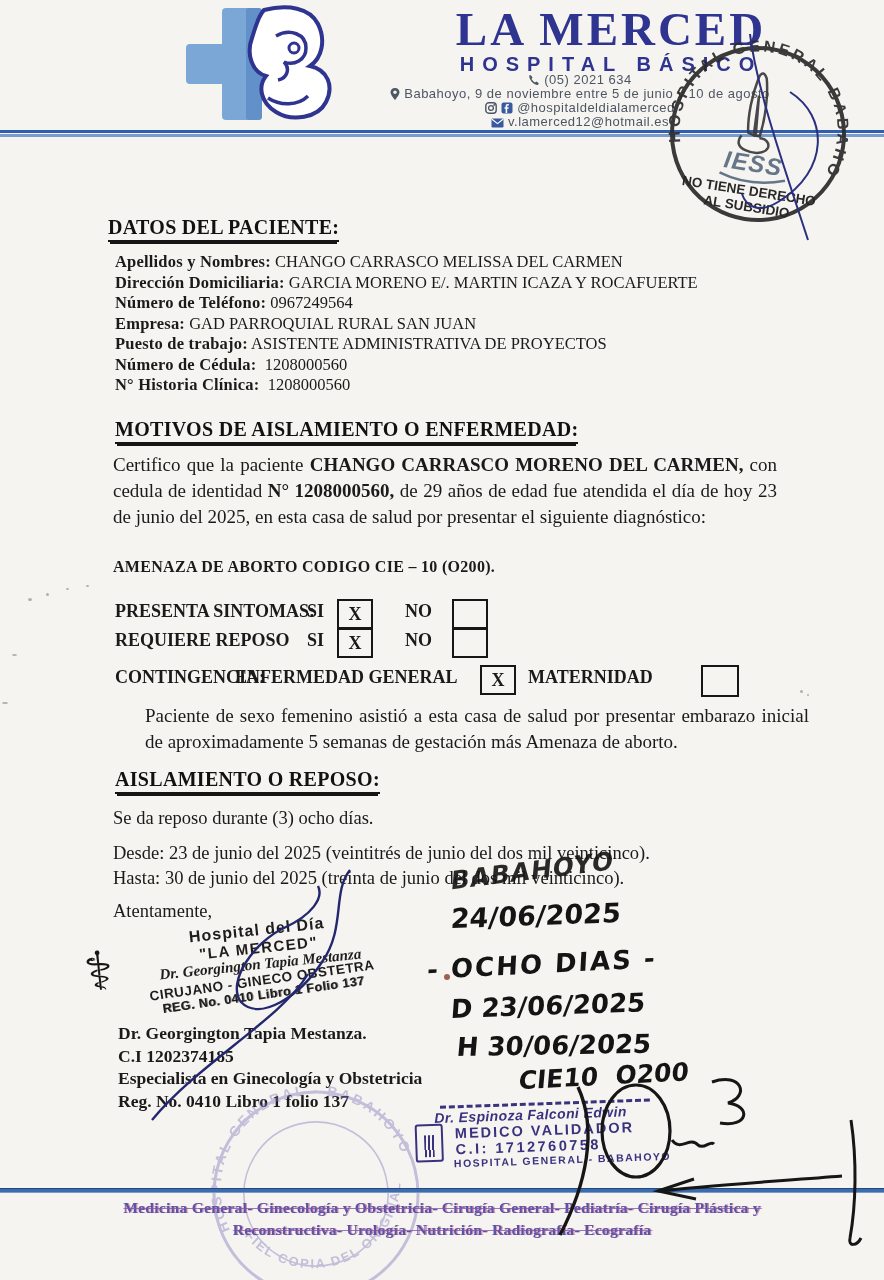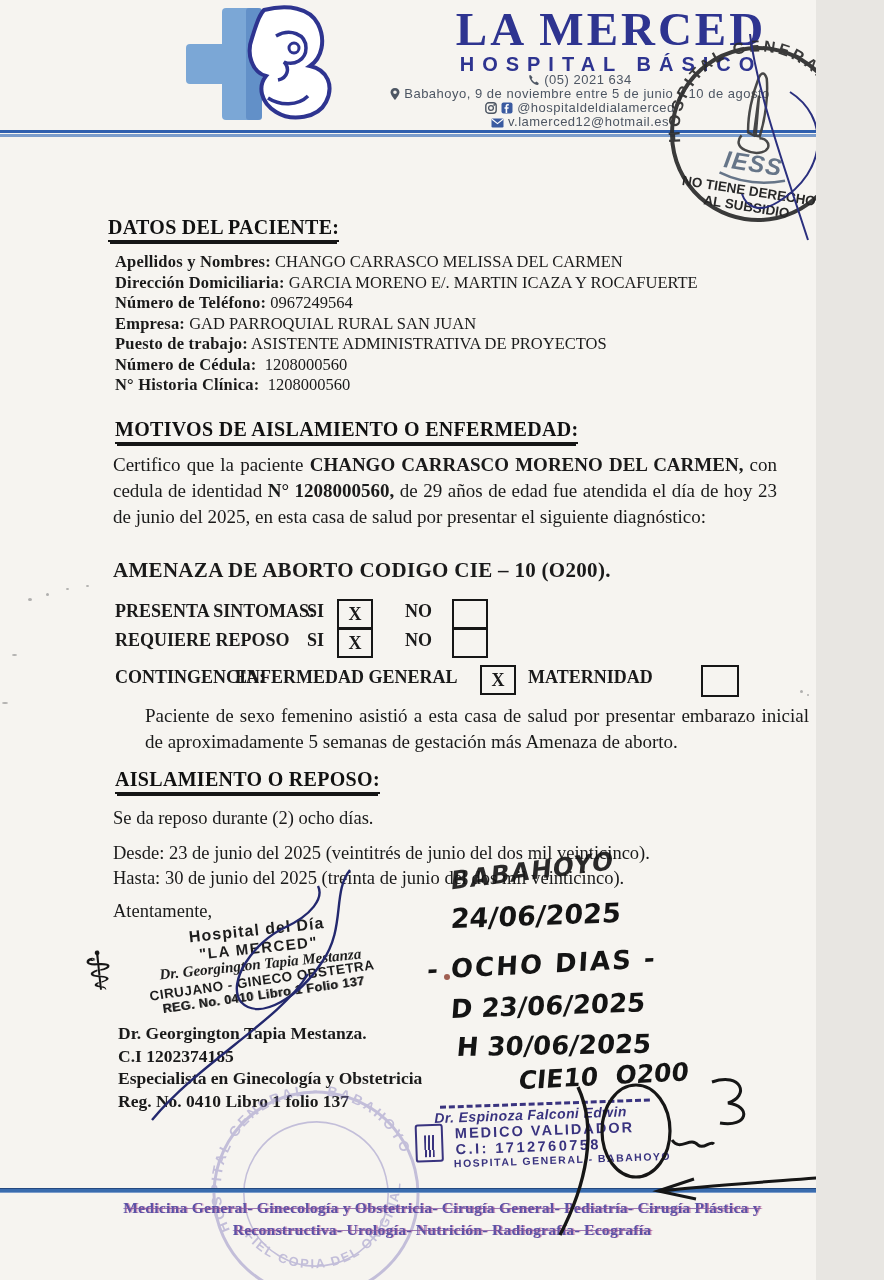--- a/index.html
+++ b/index.html
@@ -1,17 +1,17 @@
 <!DOCTYPE html>
 <html><head>
 <meta charset="utf-8">
 <style>
   html,body{margin:0;padding:0;}
   body{width:884px;height:1280px;background:#e8e6e2;}
-  .page{position:relative;width:816px;height:1280px;background:#f6f4f0;overflow:hidden;
+  .page{position:relative;width:884px;height:1280px;background:#f6f4f0;overflow:hidden;
         font-family:"Liberation Serif",serif;color:#1a1a1a;}
   .abs{position:absolute;}
   
   .title{left:350px;top:2px;width:522px;text-align:center;font-size:47px;font-weight:700;
          letter-spacing:3px;color:#2e3490;font-family:"Liberation Serif",serif;}
   .subtitle{left:350px;top:53px;width:522px;text-align:center;font-size:20px;font-weight:700;
             letter-spacing:8px;color:#2e3490;font-family:"Liberation Sans",sans-serif;}
   .contact{left:260px;width:640px;text-align:center;font-size:13px;color:#4d5663;
            font-family:"Liberation Sans",sans-serif;letter-spacing:.5px;}
   .cicon{display:inline-block;vertical-align:-2px;margin-right:4px;}
@@ -24,21 +24,21 @@
             background:linear-gradient(#2f5fae 0 3px,#f6f4f0 3px 4px,#7b9ccb 4px 7px);}
   .rule-bottom{left:0;top:1188px;width:884px;height:5px;
             background:linear-gradient(#24497f 0 1px,#3a6cae 1px 4px,#7b9ccb 4px 5px);}
   .date{left:420px;top:147px;width:370px;text-align:right;font-size:20px;font-weight:600;}
   
   .h{display:inline-block;font-size:20px;font-weight:700;letter-spacing:.3px;color:#111;
      border-bottom:2.5px solid #151515;box-shadow:0 4px 0 -2px #151515;padding-bottom:1px;}
   .field{font-size:16.5px;line-height:20.5px;}
   .field b{letter-spacing:.2px;}
   .para{width:664px;font-size:19px;line-height:26px;text-align:justify;}
-  .diag{font-size:21px;font-weight:700;letter-spacing:.3px;}
+  .diag{font-size:16px;font-weight:700;letter-spacing:.3px;}
   .rowlab{font-size:18px;font-weight:700;}
   .cb{position:absolute;width:32px;height:26px;border:2px solid #161616;display:flex;
       align-items:center;justify-content:center;font-size:18px;font-weight:700;background:transparent;}
   .line18{font-size:18.5px;}
   
   .docstamp{left:120px;top:921px;width:280px;transform:rotate(-6deg);color:#1d1d1d;
             font-family:"Liberation Sans",sans-serif;text-align:center;}
   .docstamp .s1{font-size:16px;font-weight:700;letter-spacing:1px;}
   .docstamp .s2{font-size:15px;font-weight:700;letter-spacing:1.5px;}
   .docstamp .s3{font-size:15px;font-style:italic;font-family:"Liberation Serif",serif;font-weight:600;}
@@ -179,21 +179,21 @@
       </span>
     <span class="abs rowlab" style="left:413px;top:0;">MATERNIDAD</span>
     <span class="cb" style="left:586px;top:-2px;width:34px;height:28px;"></span>
   </div>
 
   <div class="abs para" style="left:113px;top:703px;margin-left:32px;">Paciente de sexo femenino asistió a esta casa de salud por presentar embarazo inicial de aproximadamente 5 semanas de gestación más Amenaza de aborto.</div>
 
   <div class="abs" style="left:115px;top:768px;">
     <span class="h">AISLAMIENTO O REPOSO:</span>
   </div>
-  <div class="abs line18" style="left:113px;top:808px;">Se da reposo durante (2) ocho días.</div>
+  <div class="abs line18" style="left:113px;top:808px;">Se da reposo durante (3) ocho días.</div>
   <div class="abs line18" style="left:113px;top:843px;">Desde: 23 de junio del 2025 (veintitrés de junio del dos mil veinticinco).</div>
   <div class="abs line18" style="left:113px;top:868px;">Hasta: 30 de junio del 2025 (treinta de junio del dos mil veinticinco).</div>
 
   <div class="abs line18" style="left:113px;top:901px;">Atentamente,</div>
 
   <div class="abs docstamp">
     <span class="caduceus">⚕</span>
     <div class="s1">Hospital del Día</div>
     <div class="s2">"LA MERCED"</div>
     <div class="s3">Dr. Georgington Tapia Mestanza</div>

